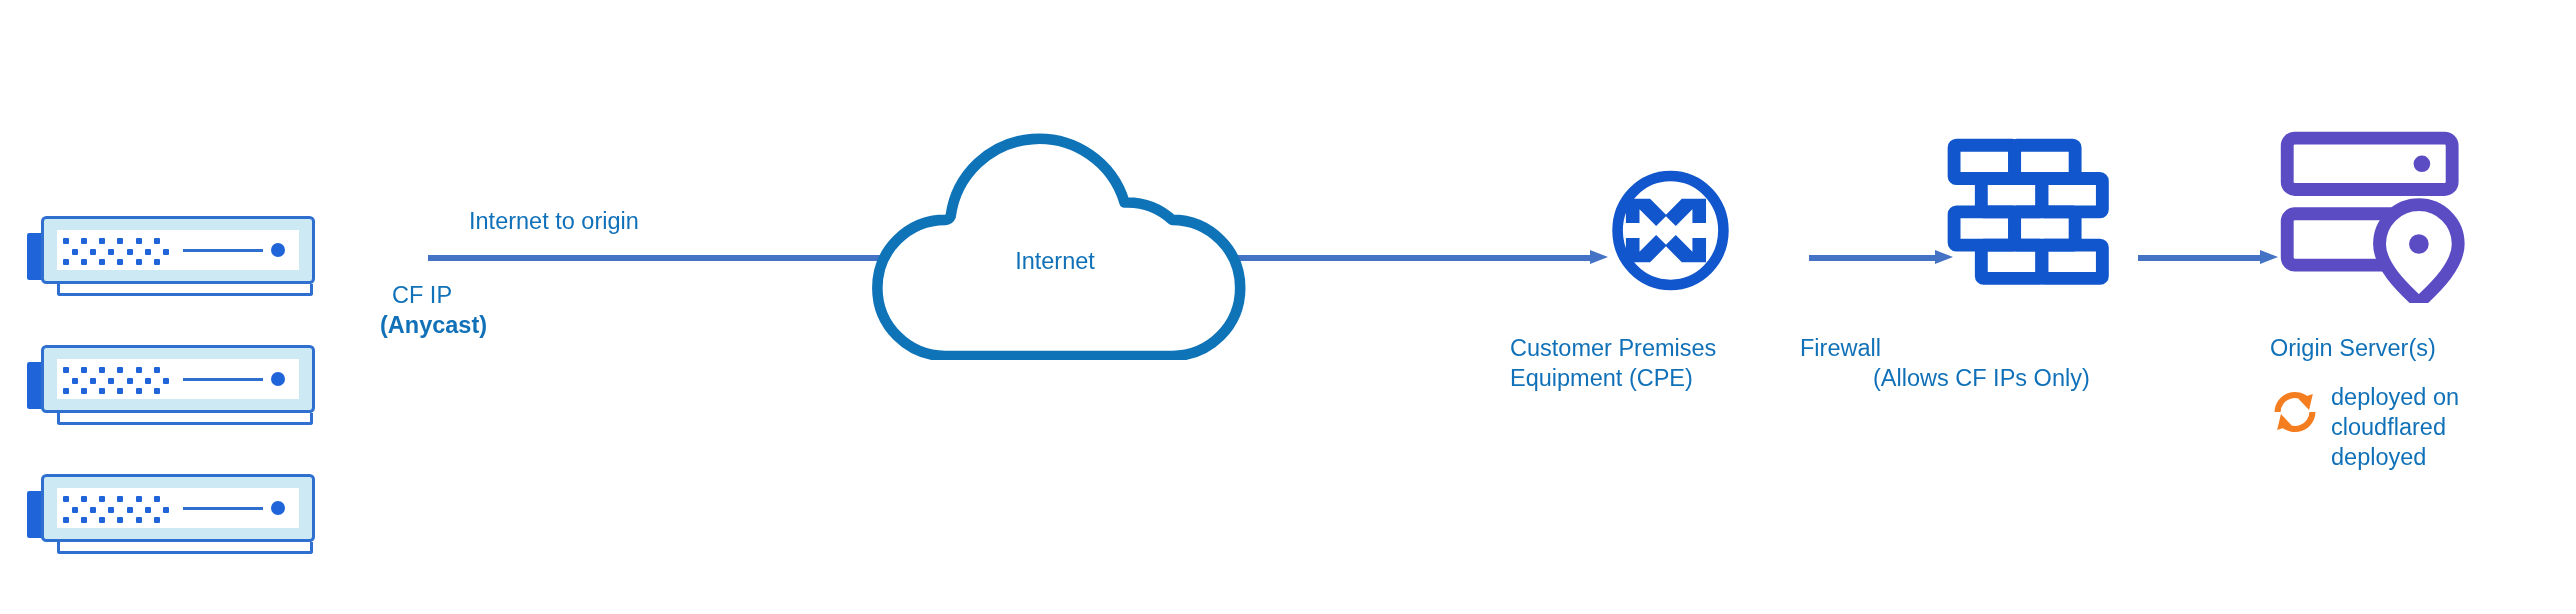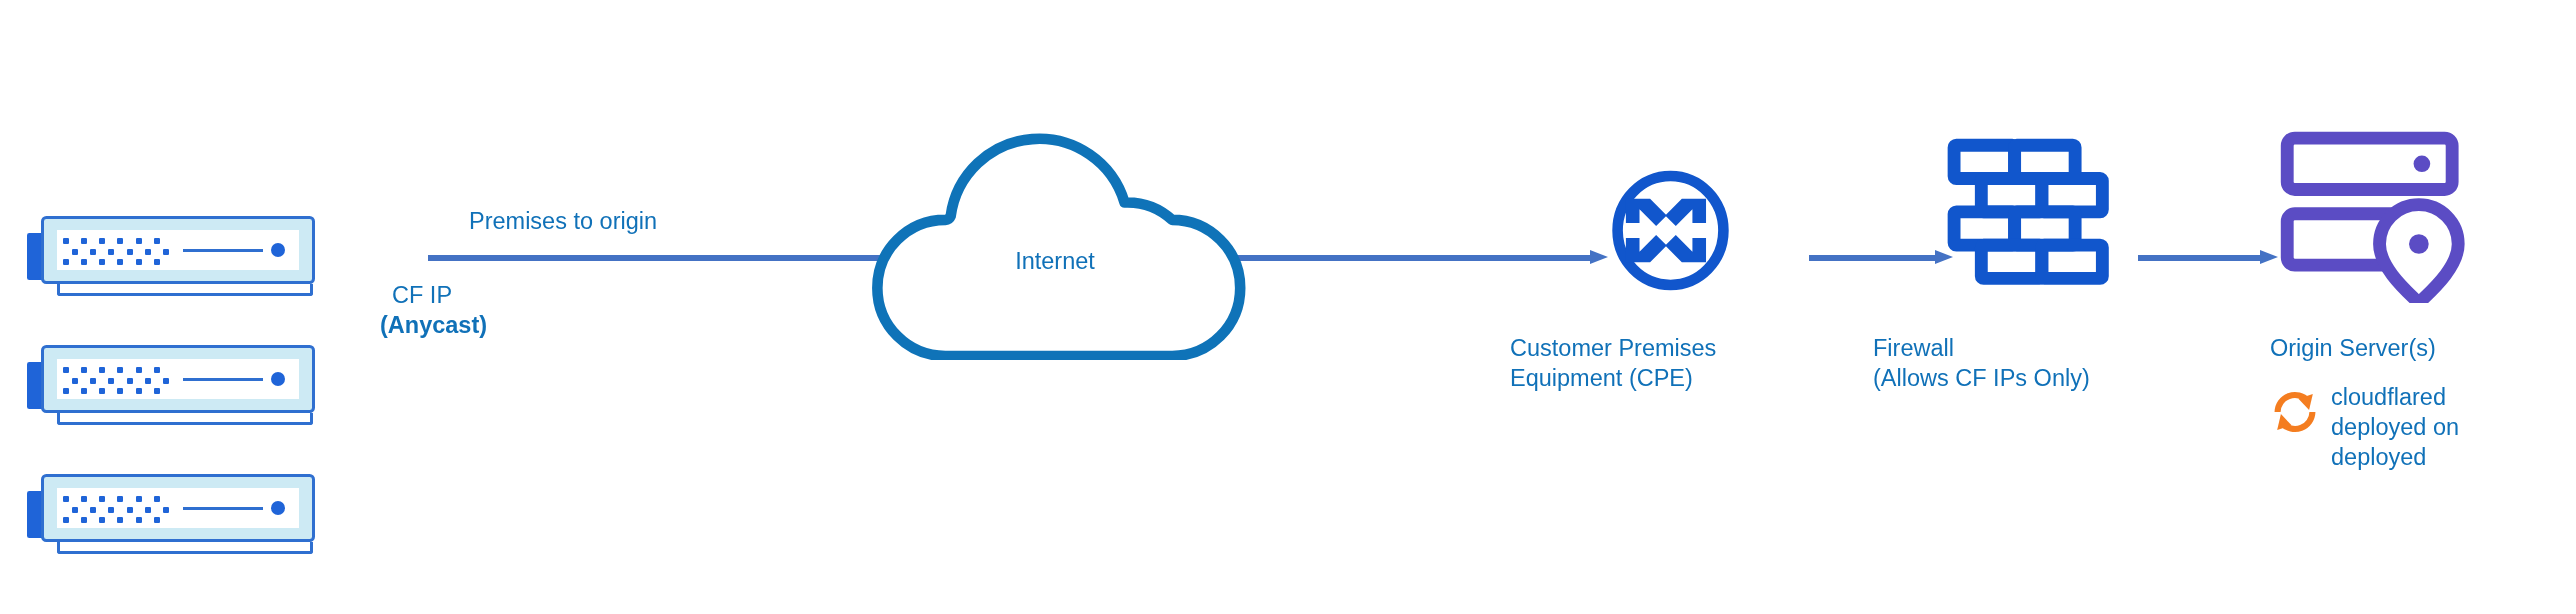--- a/index.html
+++ b/index.html
@@ -269,21 +269,21 @@
         <span style="left: 91px; top: 21px;"></span>
       </div>
     <div class="rack-line"></div>
     <div class="rack-dot"></div>
     <div class="rack-base"></div>
   </div>
 
   <div class="abs label" style="left:392px; top:280px;">CF IP</div>
   <div class="abs label" style="left:380px; top:310px;font-weight:bold;">(Anycast)</div>
 
-  <div class="abs label" style="left:469px; top:206px;">Premises to origin</div>
+  <div class="abs label" style="left:469px; top:206px;">Internet to origin</div>
 
   <div class="abs flow-arrow" style="left:428px; top:250px; width:1181px;">
     <div class="shaft" style="width:1162px;"></div>
     <div class="head" style="left:1162px;"></div>
   </div>
 
   <div class="abs" id="internet-cloud">
     <svg width="446" height="250" viewBox="0 0 590 330">
       <path d="M150 325
                a 90 90 0 0 1 0 -180
@@ -327,21 +327,21 @@
         <rect x="92" y="12" width="80" height="44" rx="3"></rect>
         <rect x="48" y="56" width="80" height="44" rx="3"></rect>
         <rect x="128" y="56" width="80" height="44" rx="3"></rect>
         <rect x="12" y="100" width="80" height="44" rx="3"></rect>
         <rect x="92" y="100" width="80" height="44" rx="3"></rect>
         <rect x="48" y="144" width="80" height="44" rx="3"></rect>
         <rect x="128" y="144" width="80" height="44" rx="3"></rect>
       </g>
     </svg>
   </div>
-  <div class="abs label center" style="left:1873px; top:333px; width:325px;">Firewall</div>
+  <div class="abs label center" style="left:1800px; top:333px; width:325px;">Firewall</div>
   <div class="abs label center" style="left:1873px; top:363px; width:325px;">(Allows CF IPs Only)</div>
 
   <div class="abs" id="origin-node">
     <svg width="197" height="174" viewBox="0 0 260 230">
       <g fill="none" stroke="#5b4cc4" stroke-width="17">
         <rect x="12" y="12" width="218" height="68" rx="10"></rect>
         <path d="M154 112 H22 a10 10 0 0 0 -10 10 v48 a10 10 0 0 0 10 10 h132"></path>
       </g>
       <circle cx="190" cy="46" r="11" fill="#5b4cc4"></circle>
       <path d="M186 100 a52 52 0 0 1 52 52 c0 32 -38 64 -52 78 c-14 -14 -52 -46 -52 -78 a52 52 0 0 1 52 -52 Z" fill="#ffffff" stroke="#5b4cc4" stroke-width="17" stroke-linejoin="round"></path>
@@ -355,20 +355,20 @@
       <svg width="50" height="50" viewBox="0 0 66 66">
         <g fill="none" stroke="#f47d20" stroke-width="8" stroke-linecap="butt">
           <path d="M10 33 a23 23 0 0 1 40 -15"></path>
           <path d="M56 33 a23 23 0 0 1 -40 15"></path>
         </g>
         <path d="M50 6 L58 26 L38 22 Z" fill="#f47d20" transform="rotate(35 48 18)"></path>
         <path d="M16 60 L8 40 L28 44 Z" fill="#f47d20" transform="rotate(35 18 48)"></path>
       </svg>
     </div>
     <div class="note-text">
+      <div>deployed on</div>
       <div>cloudflared</div>
-      <div>deployed on</div>
       <div>deployed</div>
     </div>
   </div>
 
 </div>
 
 
 </body></html>

